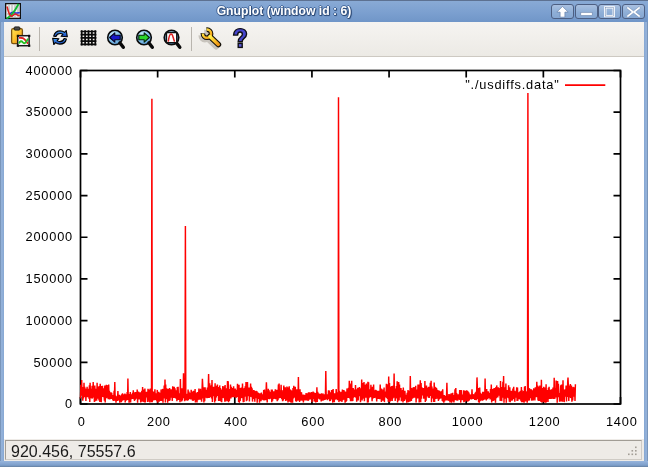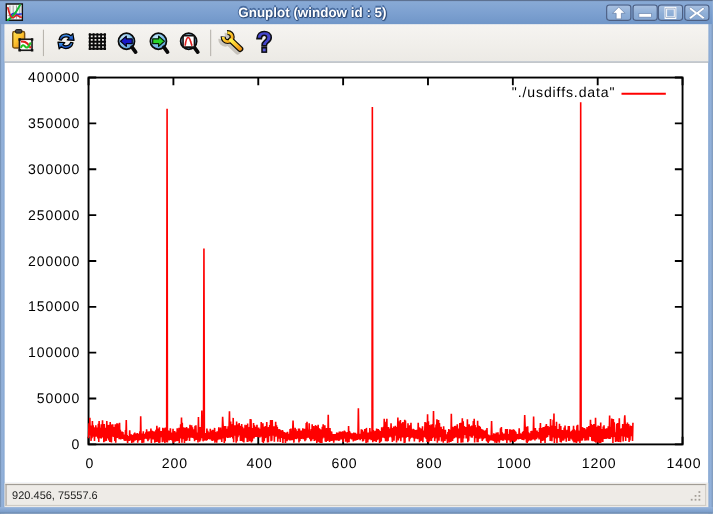--- a/index.html
+++ b/index.html
@@ -16,34 +16,34 @@
 #sideR{position:absolute;right:0;top:22px;width:4px;height:445px;
   background:linear-gradient(270deg,#6d88ab,#96b4dc 40%,#86a7d2);}
 #bottomB{position:absolute;left:0;top:461px;width:648px;height:6px;
   background:linear-gradient(#96b4dc,#7d9fcb 70%,#647f9f);}
 #toolbar{position:absolute;left:4px;top:22px;width:640px;height:34px;
   background:linear-gradient(#f6f4f1,#eceae5);border-bottom:1px solid #cdc9c2;}
 #plotpanel{position:absolute;left:4px;top:57px;width:640px;height:382px;background:#fff;}
 #statusbar{position:absolute;left:4px;top:439px;width:640px;height:22px;background:#eeebe7;}
 #statusbox{position:absolute;left:1px;top:1px;width:637px;height:20px;
   border:1px solid #a19c95;border-right-color:#cfcbc5;border-bottom-color:#cfcbc5;background:#eeebe7;
-  font-size:10px;color:#1a1a1a;line-height:21px;padding-left:5px;box-sizing:border-box;}
+  font-size:16px;color:#1a1a1a;line-height:21px;padding-left:5px;box-sizing:border-box;}
 svg{display:block;}
 </style></head><body>
 <div id="plotpanel"></div>
 <div id="titlebar">
     <svg style="position:absolute;left:5px;top:3px" width="16" height="16" viewBox="0 0 16 16">
 <rect x="0.5" y="0.5" width="15" height="15" fill="#f4f4f4" stroke="#111" stroke-width="1.6"></rect>
 <path d="M4 2V14M7 2V14M10 2V14M13 2V14" stroke="#999" stroke-width="0.8"></path>
 <path d="M2 11H14" stroke="#999" stroke-width="0.8"></path>
 <path d="M4.5 11.5 C6.5 8.5,8 8.8,9.5 9.8 C11 10.8,12.5 9.2,14.8 9.8" stroke="#2233dd" stroke-width="1.5" fill="none"></path>
 <path d="M1.5 15.5 C6 13.5,10.5 7,13.5 1" stroke="#11bb33" stroke-width="1.8" fill="none"></path>
 <path d="M2 3.5 C3 7.5,4 11.8,5.8 13 C7.6 14,8.4 11.2,10 11 C12 10.8,12.8 13.4,14.8 12.4" stroke="#dd2222" stroke-width="1.5" fill="none"></path>
 </svg>
-<div id="title">Gnuplot (window id : 5)</div>
+<div id="title">Gnuplot (window id : 6)</div>
 <div class="wbtn" style="left:551px">
       <svg width="21" height="14" viewBox="0 0 21 14">
         <path d="M10.5 1.4 L16.2 7.1 H12.9 V12.2 H8.1 V7.1 H4.8 Z" fill="#fff" stroke="#6882ab" stroke-width="0.7"></path>
       </svg>
     </div>
 <div class="wbtn" style="left:574.5px">
       <svg width="21" height="14" viewBox="0 0 21 14">
         <rect x="4.8" y="7.3" width="11.4" height="3.3" fill="#fff" stroke="#6882ab" stroke-width="0.6"></rect>
       </svg>
     </div>

